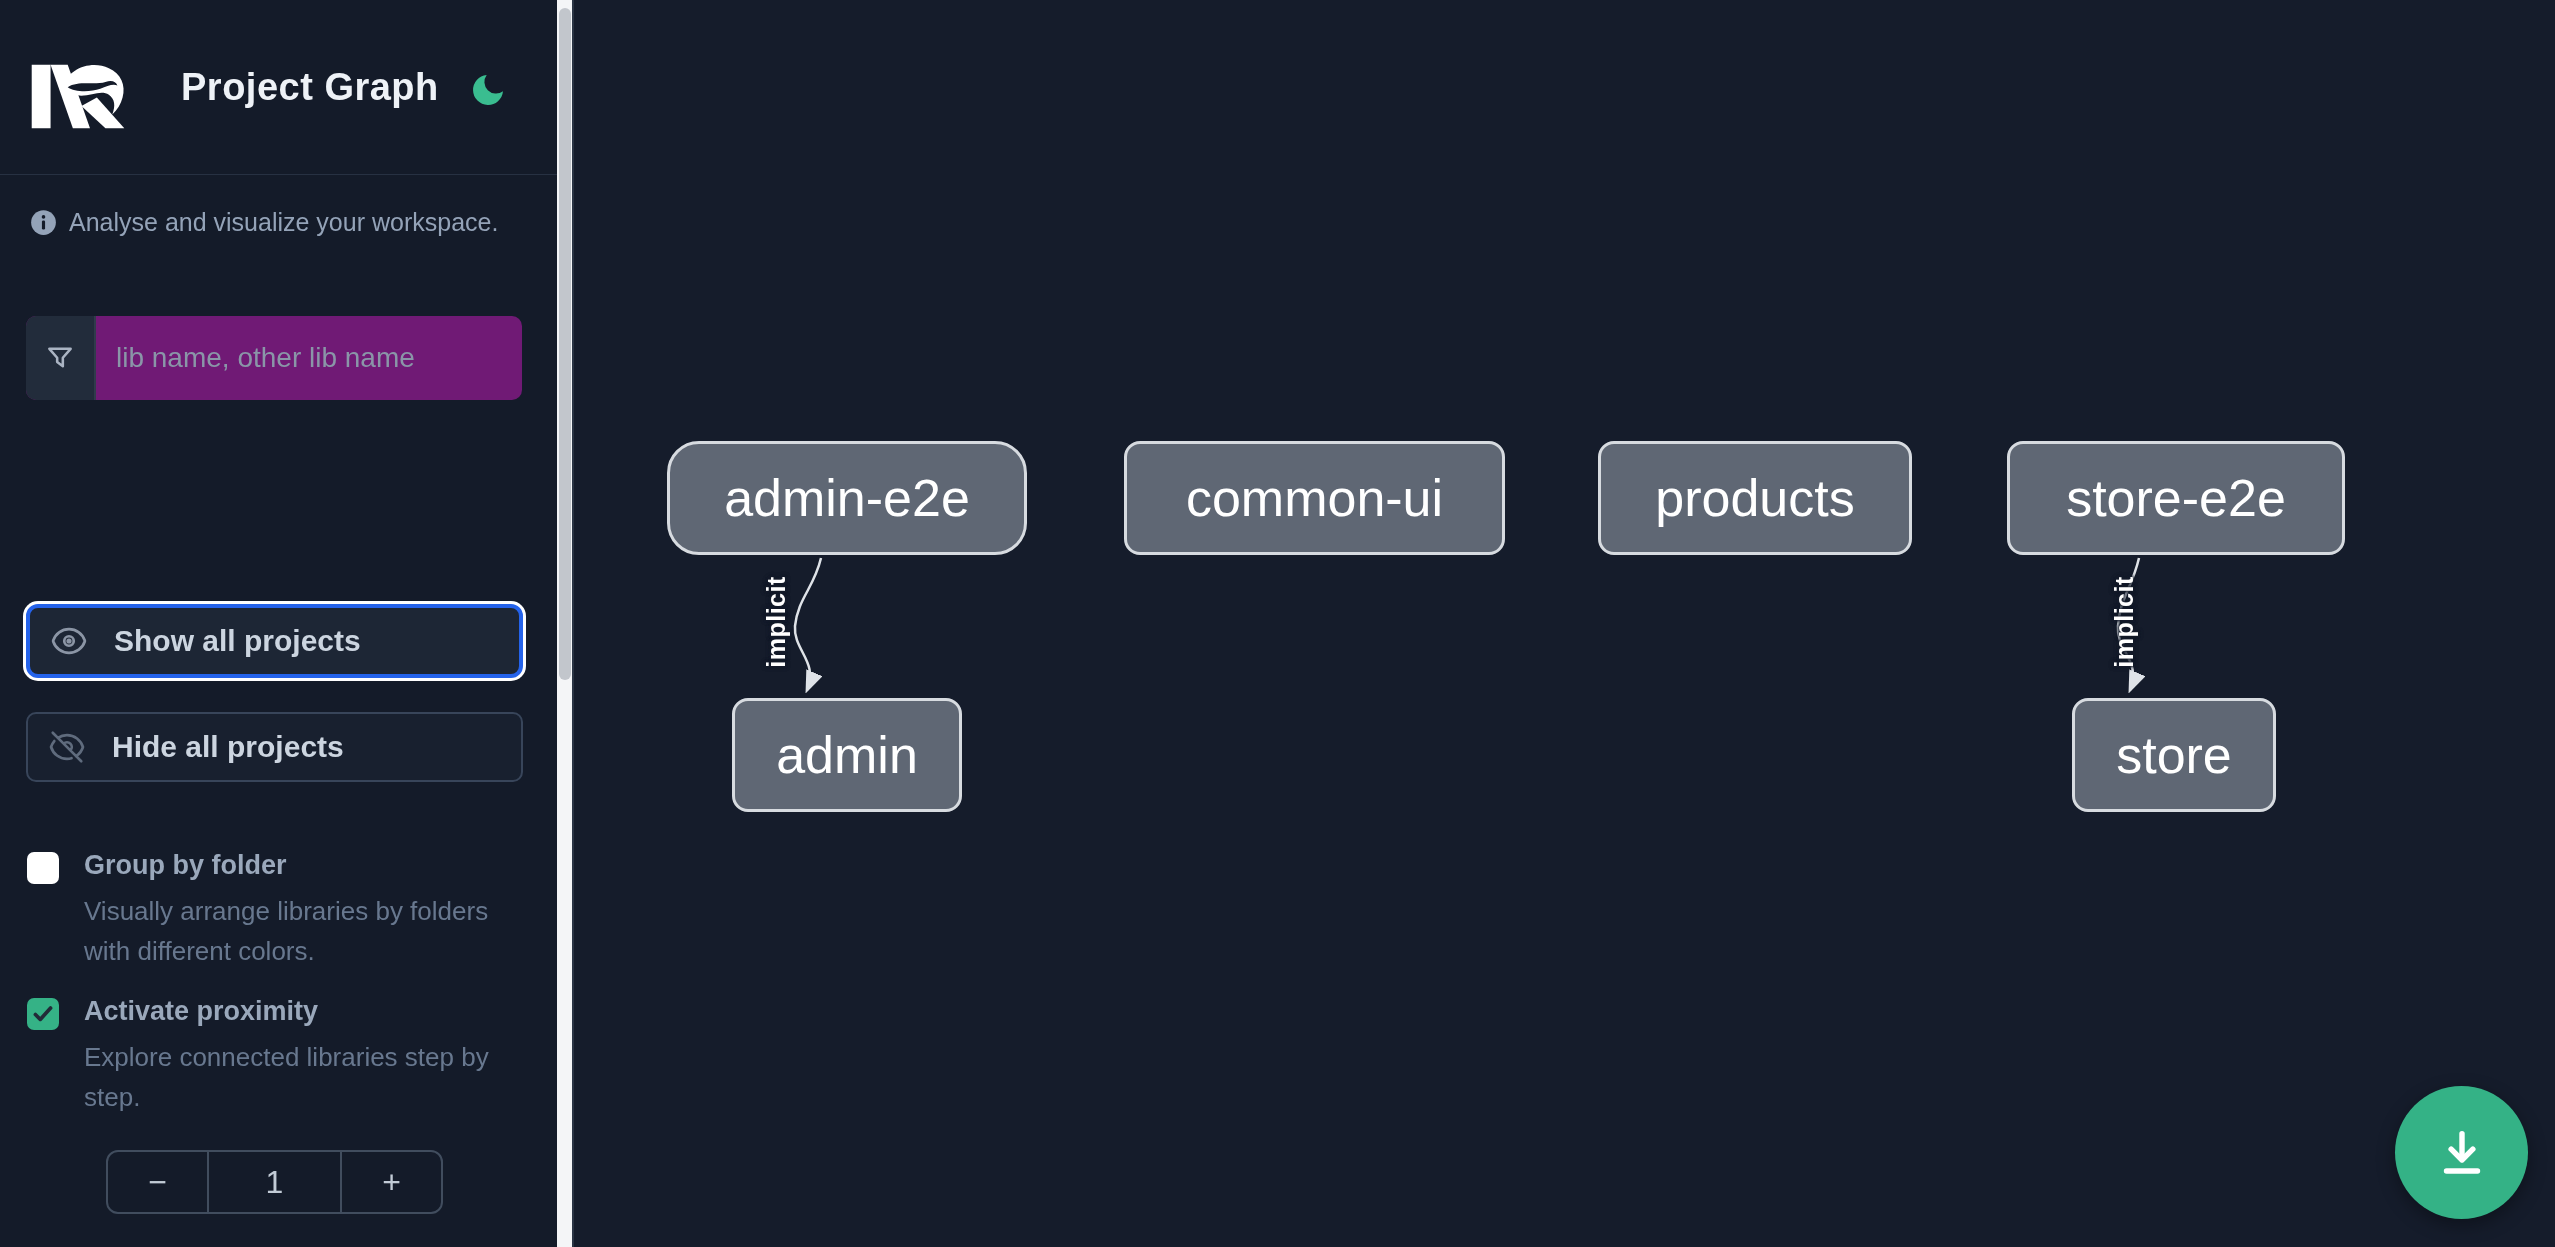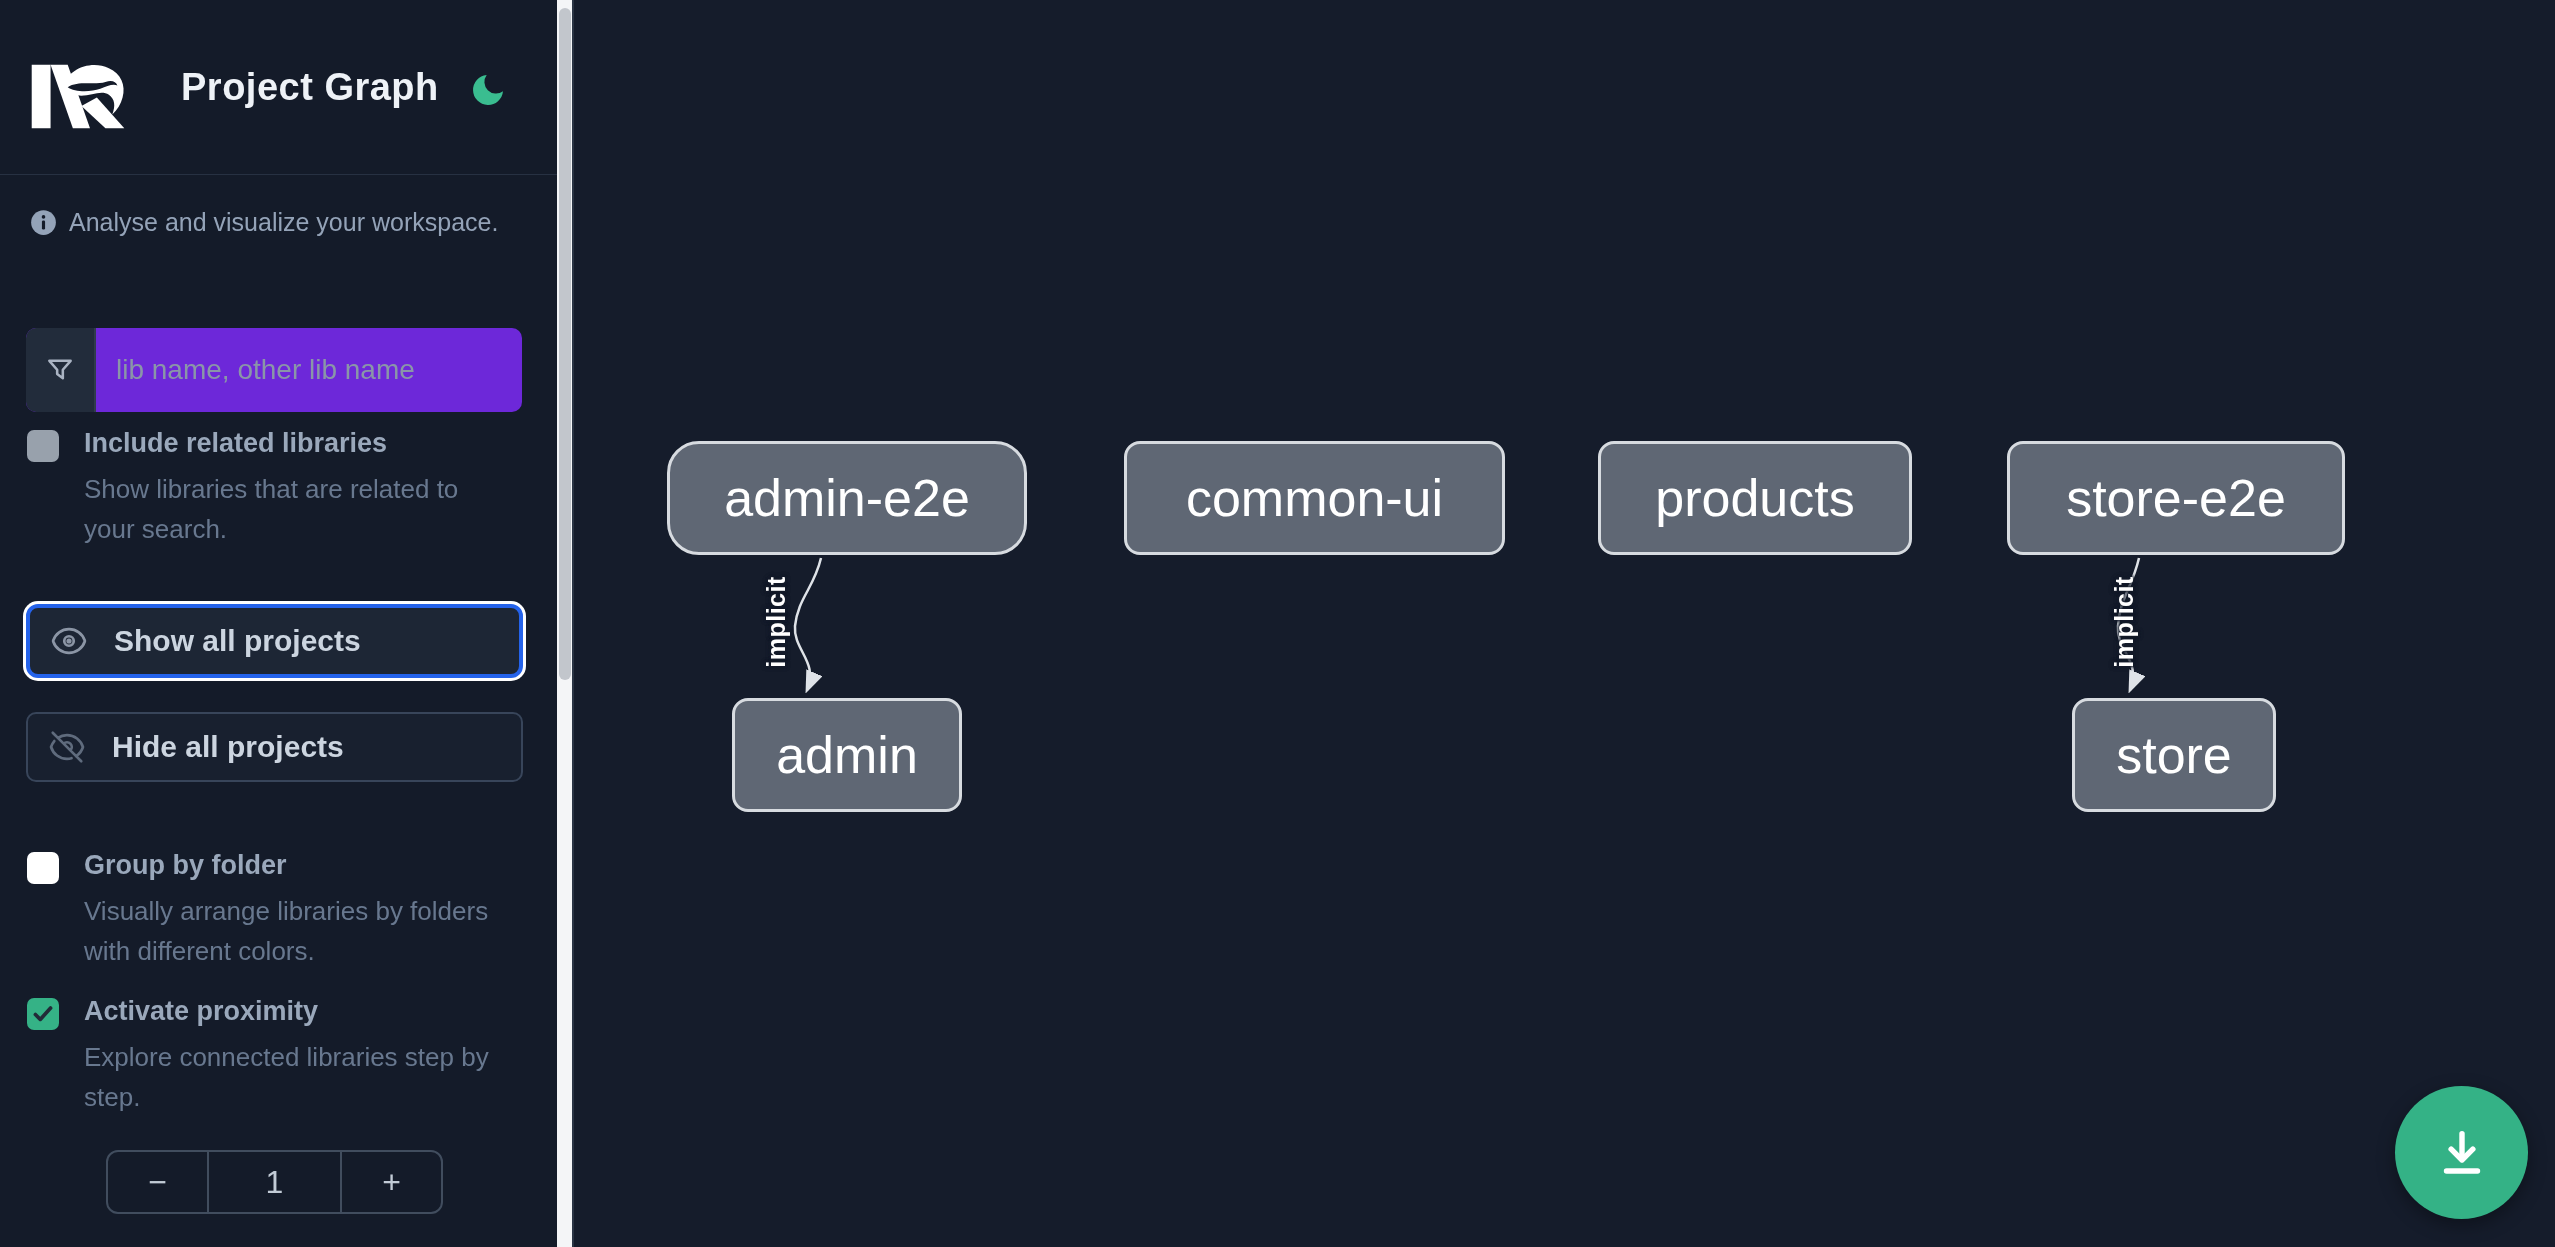--- a/index.html
+++ b/index.html
@@ -23,22 +23,22 @@
     position:absolute; left:181px; top:66px; font-size:38px; font-weight:600;
     color:#eef2f7; letter-spacing:0.5px; white-space:nowrap;
   }
   .theme-toggle { position:absolute; left:468px; top:70px; width:40px; height:40px; cursor:pointer; }
 
   .info-row { position:absolute; left:30px; top:208px; width:500px; display:flex; align-items:center; gap:12px; }
   .info-icon { width:27px; height:27px; flex:0 0 auto; }
   .info-text { color:#94a3b8; font-size:25px; }
 
   .filter-box {
-    position:absolute; left:26px; top:328px; width:496px; height:84px;
-    background:#6d28d9; border-radius:10px; display:flex; overflow:hidden;
+    position:absolute; left:26px; top:316px; width:496px; height:84px;
+    background:#701a75; border-radius:10px; display:flex; overflow:hidden;
   }
   .filter-funnel-cell {
     width:70px; background:#222c3b; border-right:2px solid #303b4b;
     display:flex; align-items:center; justify-content:center; flex:0 0 auto;
   }
   .filter-input {
     flex:1; background:transparent; border:none; outline:none;
     color:#cbd5e1; font-size:28px; padding:0 20px;
     font-family:"Liberation Sans", sans-serif;
   }
@@ -142,25 +142,20 @@
 
     <div class="filter-box">
       <div class="filter-funnel-cell">
         <svg width="34" height="34" viewBox="0 0 24 24" fill="none" stroke="#aab4c3" stroke-width="1.8" stroke-linejoin="round" stroke-linecap="round">
           <path d="M4.5 5.5 H19.5 L14 11.8 V17.8 L10 14.8 V11.8 Z"></path>
         </svg>
       </div>
       <input class="filter-input" type="text" placeholder="lib name, other lib name" style="">
     </div>
 
-    <div class="opt-row" style="top:428px;">
-      <div class="cb cb-disabled"></div>
-      <div class="opt-label">Include related libraries</div>
-      <div class="opt-desc">Show libraries that are related to your search.</div>
-    </div>
 
     <button class="side-btn focused" style="top:604px;">
       <svg width="38" height="38" viewBox="0 0 24 24" fill="none" stroke="#8b95a5" stroke-width="1.7" stroke-linecap="round" stroke-linejoin="round">
         <path d="M2.036 12.322a1.012 1.012 0 0 1 0-.639C3.423 7.51 7.36 4.5 12 4.5c4.638 0 8.573 3.007 9.963 7.178.07.207.07.431 0 .639C20.577 16.49 16.64 19.5 12 19.5c-4.638 0-8.573-3.007-9.964-7.178z"></path>
         <circle cx="12" cy="12" r="3"></circle>
         <circle cx="12" cy="12" r="0.8" fill="#8b95a5"></circle>
       </svg>
       <span>Show all projects</span>
     </button>
 

